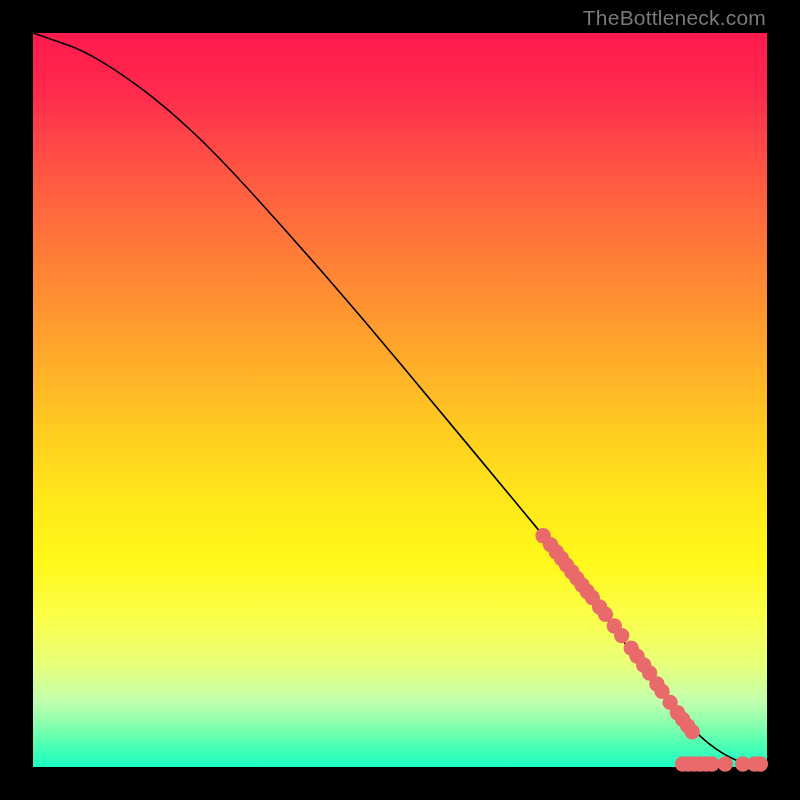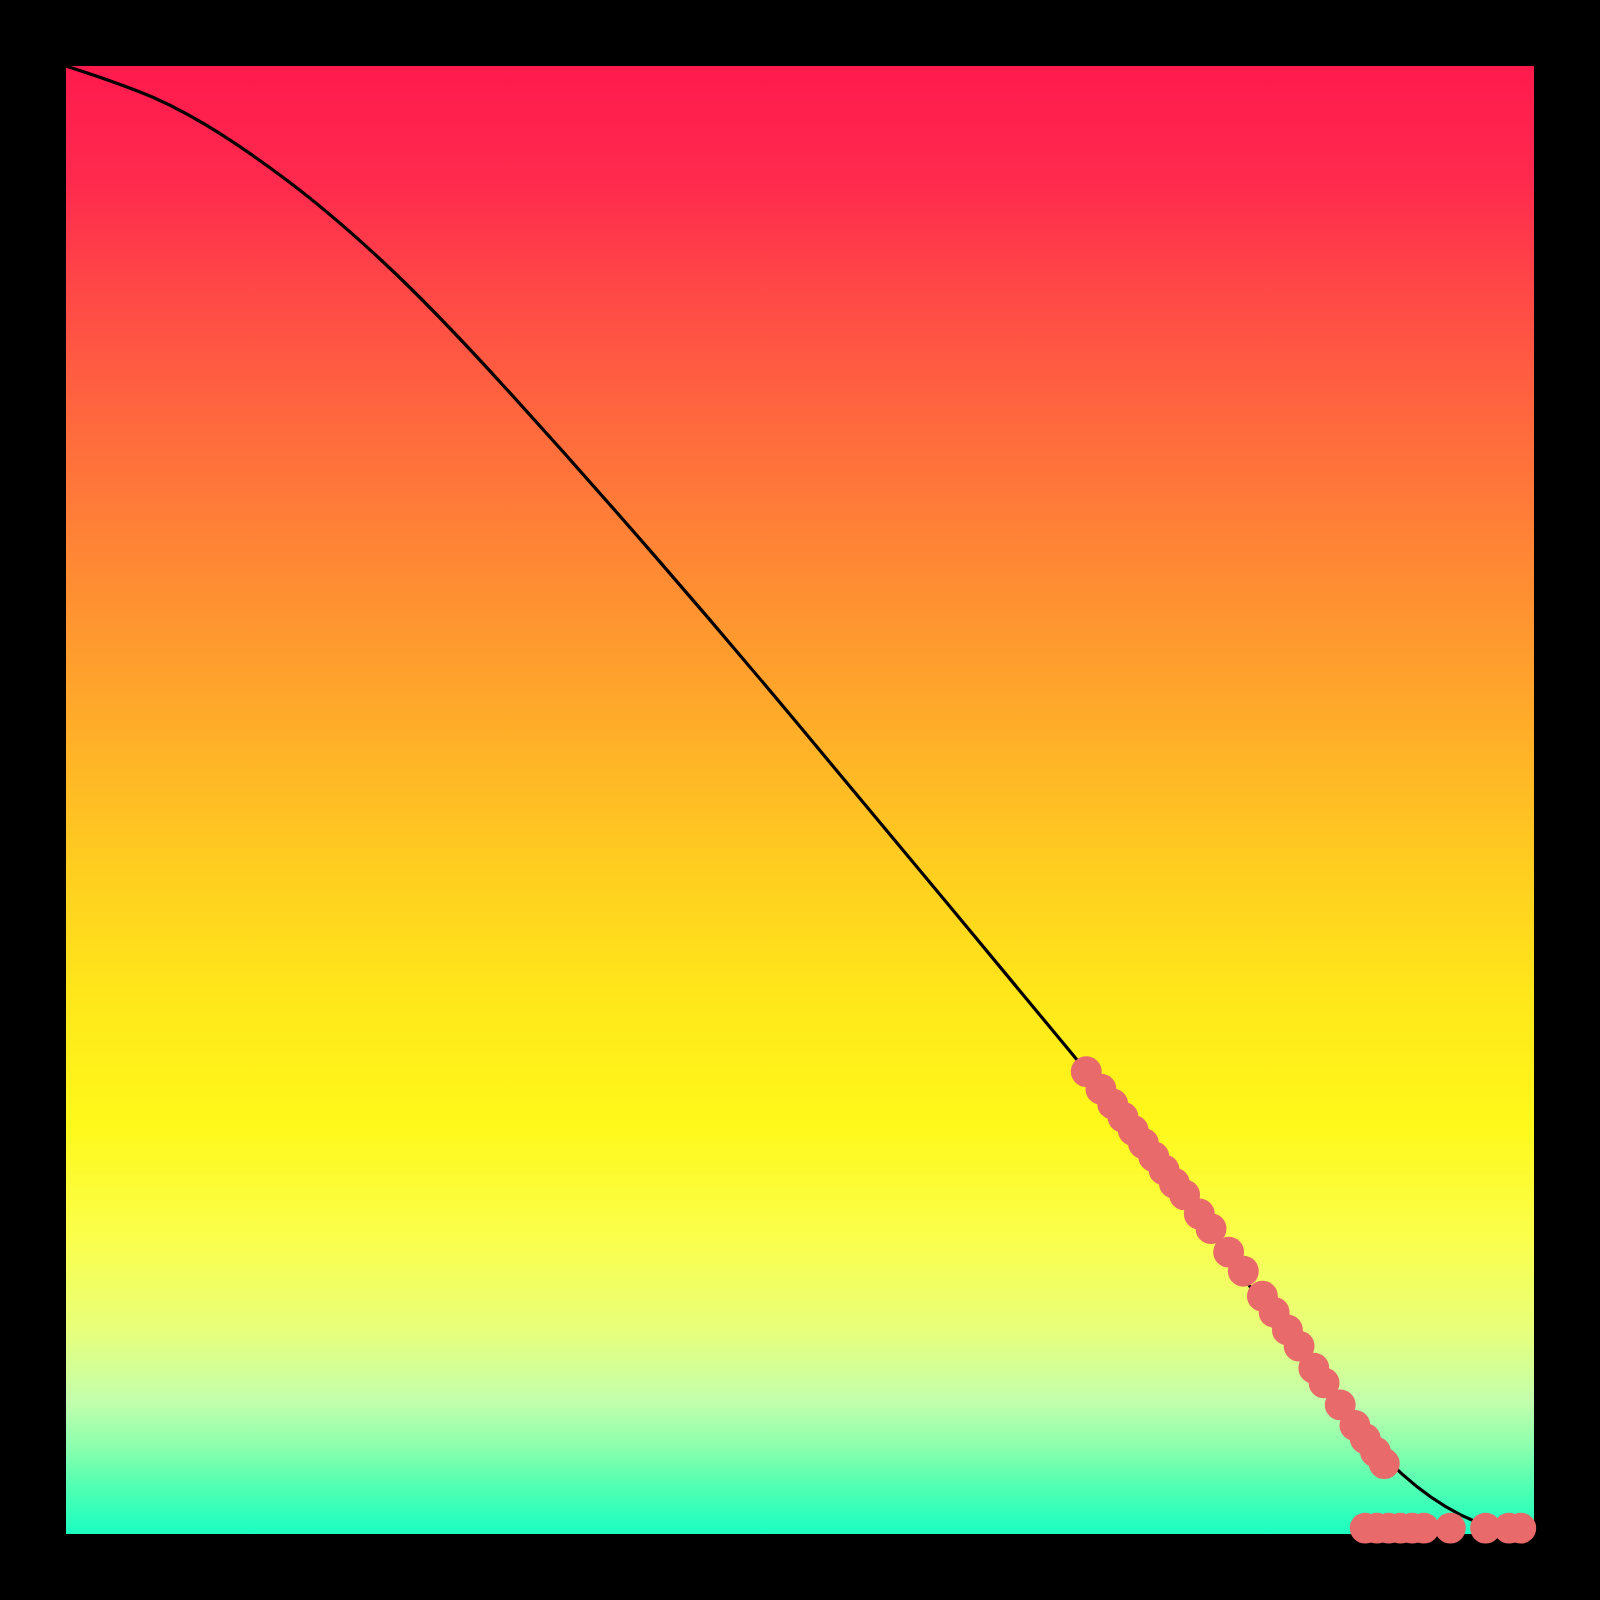--- a/index.html
+++ b/index.html
@@ -65,20 +65,21 @@
     fill: #e96a6a;
     stroke: none;
   }
 </style>
 </head>
 <body>
 
 <div class="frame">
   <div class="plot-area"></div>
 
+  <div class="watermark">TheBottleneck.com</div>
 
   <svg class="overlay" viewBox="0 0 734 734">
     <path id="curve-path" class="curve" d="M 0.00 0.00 Q 0.00 0.00 11.01 3.67 Q 22.02 7.34 36.70 12.85 Q 51.38 18.35 69.73 29.36 Q 88.08 40.37 110.10 56.88 Q 132.12 73.40 157.81 97.25 Q 183.50 121.11 220.20 161.48 Q 256.90 201.85 293.60 244.06 Q 330.30 286.26 367.00 330.30 Q 403.70 374.34 440.40 418.38 Q 477.10 462.42 502.79 493.62 Q 528.48 524.81 550.50 554.17 Q 572.52 583.53 587.20 603.71 Q 601.88 623.90 612.89 638.58 Q 623.90 653.26 634.91 666.11 Q 645.92 678.95 653.26 688.13 Q 660.60 697.30 667.94 703.91 Q 675.28 710.51 682.62 715.65 Q 689.96 720.79 697.30 724.46 Q 704.64 728.13 711.98 730.33 Q 719.32 732.53 726.66 733.27 T 734.00 734.00"></path>
     <g id="markers-group">
         <circle cx="510.13" cy="502.79" r="7.71" class="marker"></circle>
         <circle cx="517.47" cy="511.60" r="7.71" class="marker"></circle>
         <circle cx="523.34" cy="518.94" r="7.71" class="marker"></circle>
         <circle cx="528.48" cy="525.54" r="7.71" class="marker"></circle>
         <circle cx="533.62" cy="532.15" r="7.71" class="marker"></circle>
         <circle cx="538.76" cy="538.76" r="7.71" class="marker"></circle>

